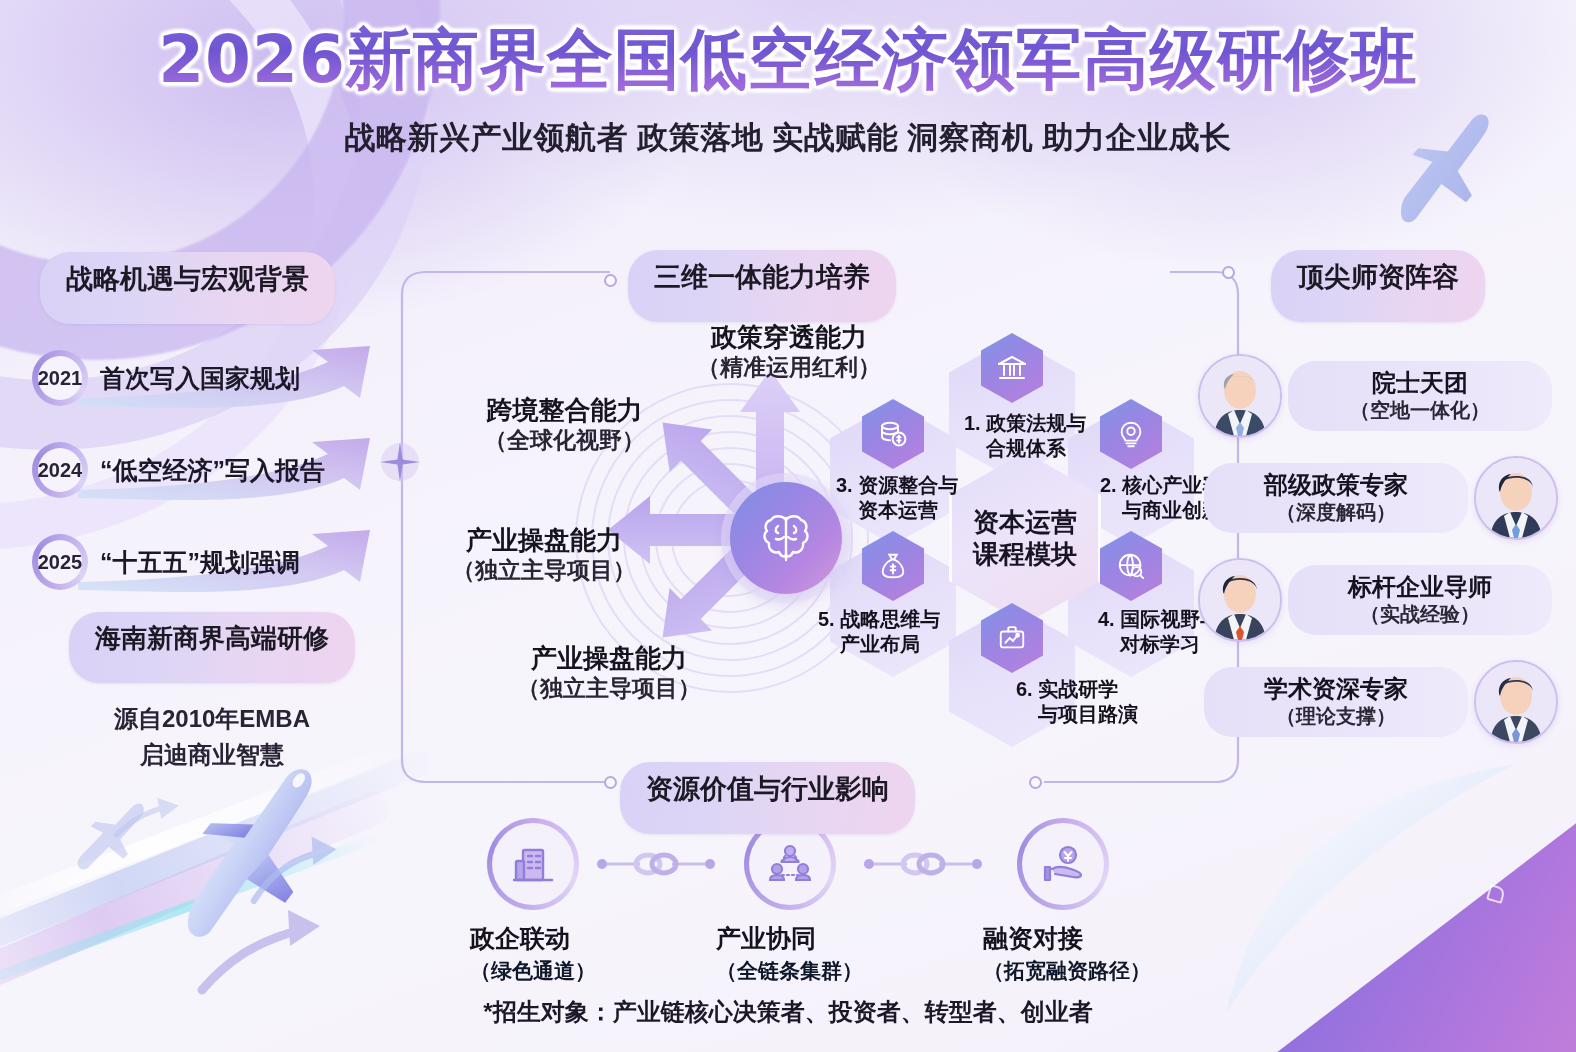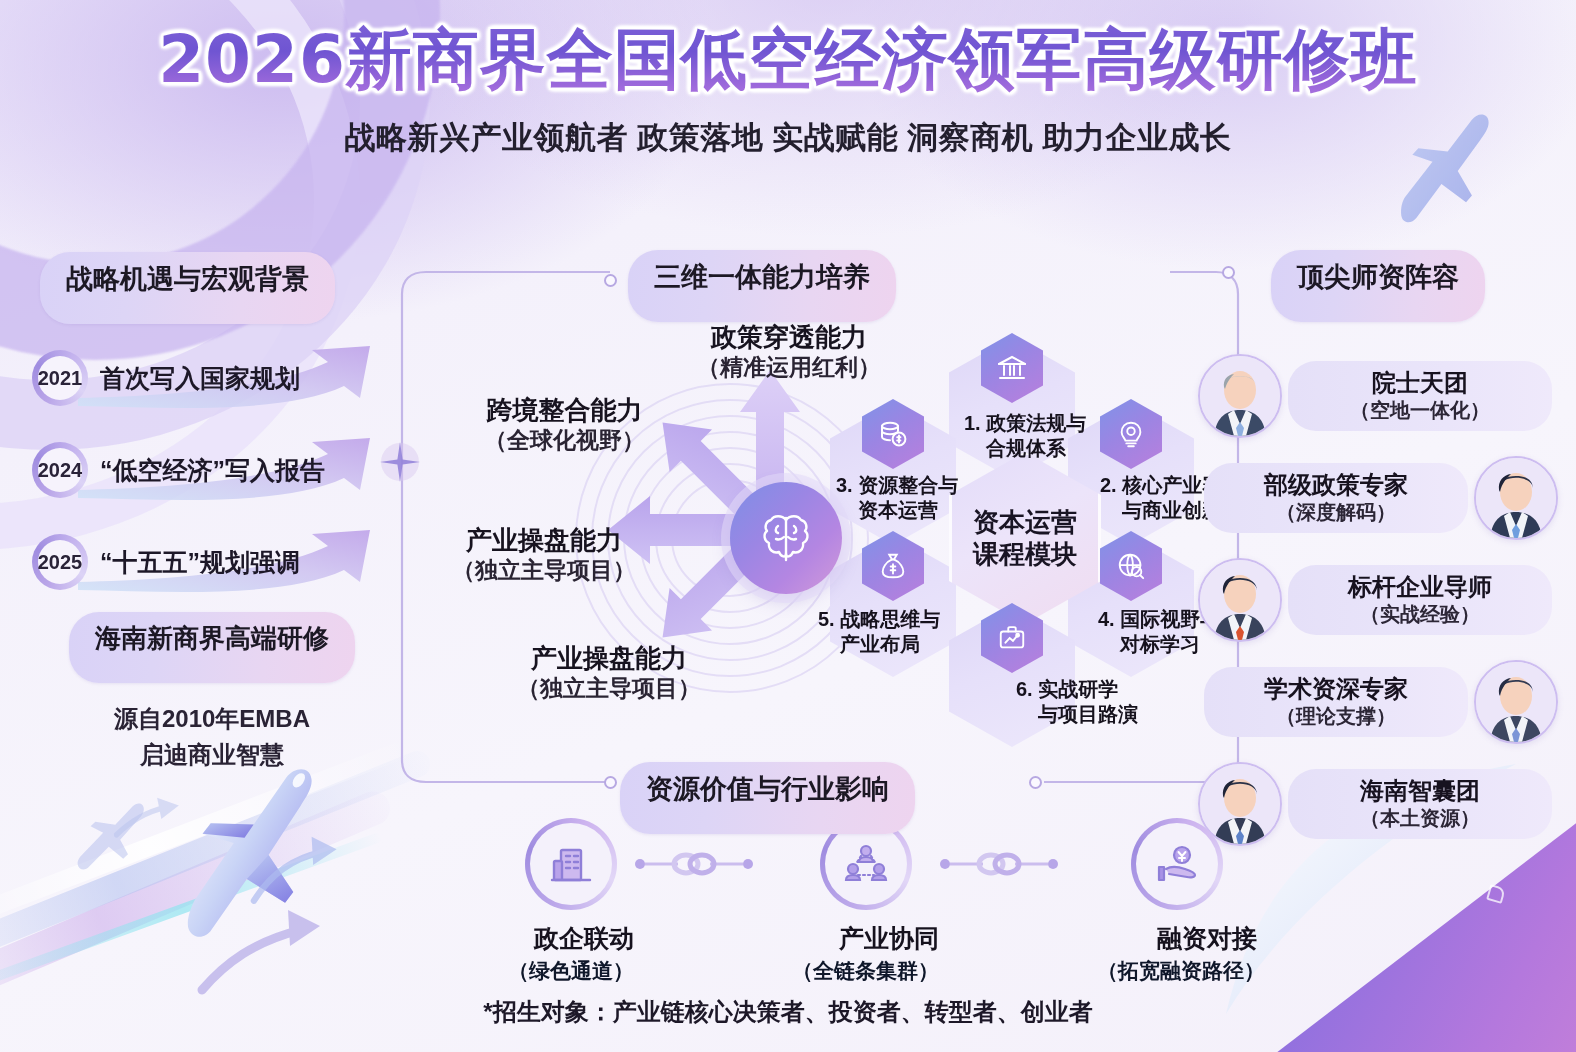--- a/index.html
+++ b/index.html
@@ -202,21 +202,21 @@
     background: linear-gradient(90deg, #e5e0f8 0%, #eae5fa 60%, #efe9fb 100%);
     border-radius: 28px; padding: 8px 24px; margin: 0 6px; text-align: center;
     flex: 1 1 auto;
   }
   .fac-text .n { font-size: 24px; font-weight: 800; color: #17121f; line-height: 1.18; white-space: nowrap;}
   .fac-text .s { font-size: 20px; font-weight: 600; color: #2c2636; line-height: 1.3; white-space: nowrap;}
 
   
   .bottom-head { position: absolute; left: 620px; top: 762px; z-index: 6; }
   .res-row { position: absolute; left: 470px; top: 818px; width: 600px; display: flex; align-items: flex-start; justify-content: space-between; z-index: 5;}
-  .res-item { width: 160px; text-align: right; margin-left: 38px; }
+  .res-item { width: 160px; text-align: left; }
   .res-ring {
     width: 92px; height: 92px; margin: 0 auto; border-radius: 50%;
     background: conic-gradient(from 200deg, #bca8ea, #9f8ce0, #cdb4ef, #e2d7f7, #bca8ea);
     display: flex; align-items: center; justify-content: center; position: relative;
   }
   .res-ring::after { content:""; position:absolute; inset:5px; border-radius:50%; background:#f4f1fb; }
   .res-ring svg { position: relative; z-index: 2; }
   .res-name { margin-top: 12px; font-size: 25px; font-weight: 900; color: #16121e; white-space: nowrap;}
   .res-sub  { margin-top: 2px; font-size: 21px; font-weight: 700; color: #0f172a; white-space: nowrap;}
   .link-gap { position: relative; width: 130px; height: 92px; display: flex; align-items: center; justify-content: center; }
@@ -628,37 +628,20 @@
             <path d="M23 31 C23 16 57 16 57 31 C57 22 50 18 40 18 C30 18 23 22 23 31 Z" fill="#323a52"></path>
             <path d="M23 32 C22 23 27 17 35 16 C30 21 26 25 24 34 Z" fill="#262d44"></path>
           </svg>
         </div>
         <div class="fac-text">
           <div class="n">学术资深专家</div>
           <div class="s">（理论支撑）</div>
         </div>
       </div>
 
-      <div class="fac-item">
-        <div class="fac-avatar">
-          <svg width="80" height="80" viewBox="0 0 80 80">
-            <rect width="80" height="80" fill="#ece6f9"></rect>
-            <path d="M14 80 C16 60 28 54 40 54 C52 54 64 60 66 80 Z" fill="#333d56"></path>
-            <path d="M34 54 L40 68 L46 54 L52 58 L46 80 H34 L28 58 Z" fill="#f2f4f8"></path>
-            <path d="M40 66 L44 72 L42 80 H38 L36 72 Z" fill="#5d83c9"></path>
-            <ellipse cx="40" cy="34" rx="16" ry="19" fill="#f6d2bd"></ellipse>
-            <path d="M23 31 C23 16 57 16 57 31 C57 22 50 18 40 18 C30 18 23 22 23 31 Z" fill="#2b3248"></path>
-            <path d="M23 32 C22 23 27 17 35 16 C30 21 26 25 24 34 Z" fill="#1f2438"></path>
-          </svg>
-        </div>
-        <div class="fac-text">
-          <div class="n">海南智囊团</div>
-          <div class="s">（本土资源）</div>
-        </div>
-      </div>
 
     </div>
   </div>
 
   <div class="bottom-head">
     <span class="pill">资源价值与行业影响</span>
   </div>
 
   <div class="res-row">
 

